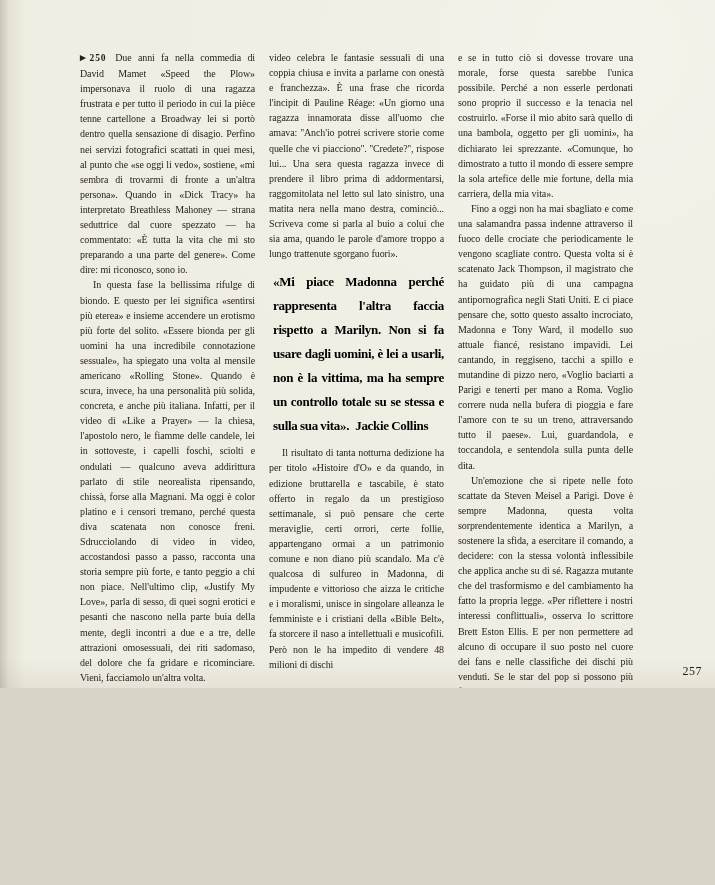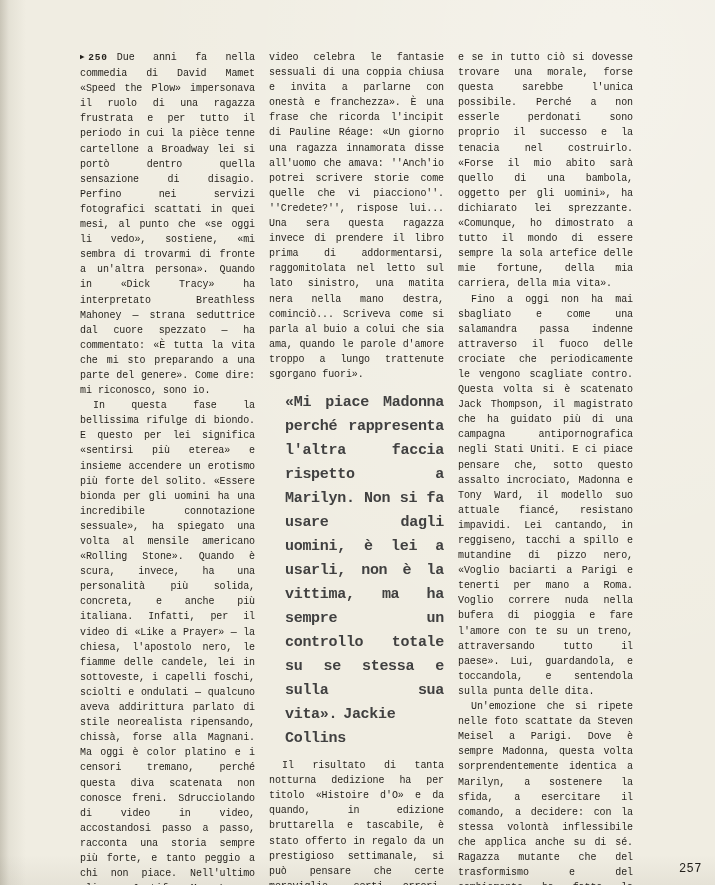--- a/index.html
+++ b/index.html
@@ -1,21 +1,21 @@
 <!DOCTYPE html>
 <html lang="it"><head>
 <meta charset="utf-8">
 <style>
   html, body { margin: 0; padding: 0; background: #d8d4c8; }
   .page {
     position: relative;
     width: 715px;
-    height: 885px;
+    height: 688px;
     background: #f0ede2;
-    font-family: Liberation Mono, monospace;
+    font-family: Liberation Serif, serif;
     color: #221f1a;
     overflow: hidden;
   }
   .page-vignette {
     position: absolute;
     inset: 0;
     pointer-events: none;
     background:
       radial-gradient(ellipse at 85% 8%, rgba(255,255,255,0.30), rgba(255,255,255,0) 55%),
       linear-gradient(90deg, rgba(90,83,62,0.26) 0px, rgba(90,83,62,0.08) 9px, rgba(90,83,62,0) 26px),
@@ -48,24 +48,24 @@
     white-space: nowrap;
     margin-right: 9px;
   }
   .marker-arrow {
     display: inline-block;
     font-size: 7.5px;
     transform: translateY(-1px);
     margin-right: 3px;
   }
   p.pullquote {
-    margin: 9px 0 7px 16px;
-    color: #404040;
+    margin: 9px 0 7px 4px;
+    color: #000000;
     font-weight: bold;
-    font-size: 15px;
+    font-size: 13px;
     line-height: 24px;
     text-align: justify;
     letter-spacing: -0.3px;
     word-spacing: -0.5px;
   }
   .quote-attribution { margin-left: 6px; }
   .page-number {
     position: absolute;
     right: 13px;
     bottom: 9px;

